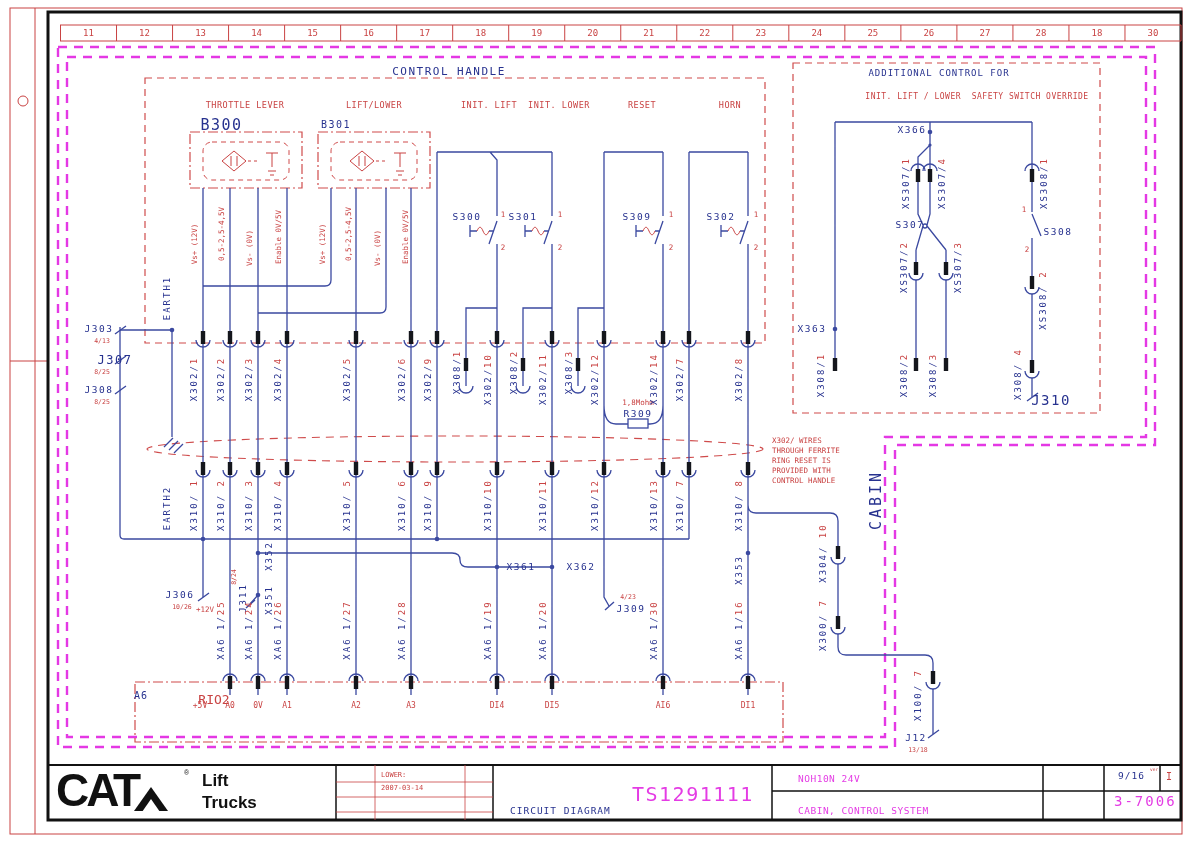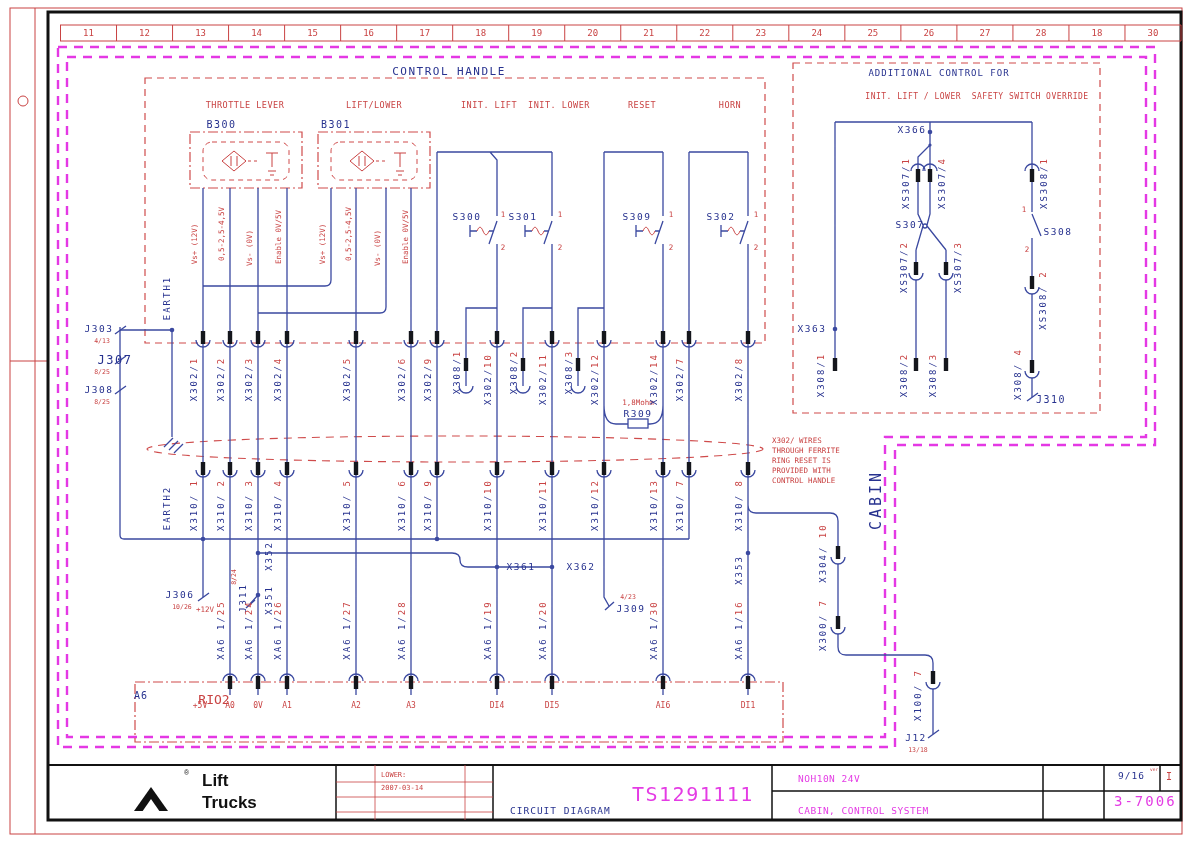--- a/index.html
+++ b/index.html
@@ -301,56 +301,57 @@
   <div class="tbtext c-b" style="left:510px;top:806px;font-size:9.5px;letter-spacing:1px;">CIRCUIT DIAGRAM</div>
   <div class="tbtext c-m" style="left:632px;top:784px;font-size:20px;letter-spacing:1.5px;">TS1291111</div>
   <div class="tbtext c-m" style="left:798px;top:774px;font-size:9.5px;letter-spacing:0.5px;">NOH10N 24V</div>
   <div class="tbtext c-m" style="left:798px;top:806px;font-size:9.5px;letter-spacing:0.5px;">CABIN, CONTROL SYSTEM</div>
   <div class="tbtext c-b" style="left:1118px;top:771px;font-size:9.5px;letter-spacing:1px;">9/16</div>
   <div class="tbtext c-r" style="left:1150px;top:768px;font-size:4.5px;">ver</div>
   <div class="tbtext c-r" style="left:1166px;top:772px;font-size:10px;">I</div>
   <div class="tbtext c-m" style="left:1114px;top:794px;font-size:14px;letter-spacing:2px;">3-7006</div>
 
   <div class="cat-logo">
+    <span class="cat-word">CAT</span>
     <span class="cat-reg">®</span>
     <span class="tri-outer"></span>
     <span class="tri-inner"></span>
     <span class="cat-lift">Lift</span>
     <span class="cat-trucks">Trucks</span>
   </div>
 <div class="lbl c-b bg" style="left: 449px; top: 71px; font-size: 11px; letter-spacing: 1.5px;">CONTROL HANDLE</div>
       <div class="lbl c-b" style="left: 939px; top: 73px; font-size: 9px; letter-spacing: 1px;">ADDITIONAL CONTROL FOR</div>
       <div class="lbl c-r" style="left: 977px; top: 97px; font-size: 8px; letter-spacing: 0.5px;">INIT. LIFT / LOWER  SAFETY SWITCH OVERRIDE</div>
       <div class="lbl c-r" style="left: 245px; top: 105px; font-size: 8.5px; letter-spacing: 0.5px;">THROTTLE LEVER</div>
       <div class="lbl c-r" style="left: 374px; top: 105px; font-size: 8.5px; letter-spacing: 0.5px;">LIFT/LOWER</div>
       <div class="lbl c-r" style="left: 489px; top: 105px; font-size: 8.5px; letter-spacing: 0.5px;">INIT. LIFT</div>
       <div class="lbl c-r" style="left: 559px; top: 105px; font-size: 8.5px; letter-spacing: 0.5px;">INIT. LOWER</div>
       <div class="lbl c-r" style="left: 642px; top: 105px; font-size: 8.5px; letter-spacing: 0.5px;">RESET</div>
       <div class="lbl c-r" style="left: 730px; top: 105px; font-size: 8.5px; letter-spacing: 0.5px;">HORN</div>
-      <div class="lbl c-b" style="left: 208px; top: 125px; font-size: 10px; letter-spacing: 1.5px; padding-left: 27px;">B300</div>
+      <div class="lbl c-b" style="left: 208px; top: 125px; font-size: 15px; letter-spacing: 1.5px; padding-left: 27px;">B300</div>
       <div class="lbl c-b" style="left: 336px; top: 125px; font-size: 10px; letter-spacing: 1.5px;">B301</div>
       <div class="lbl c-b" style="left: 467px; top: 217px; font-size: 9.5px; letter-spacing: 1.5px;">S300</div>
       <div class="lbl c-b" style="left: 523px; top: 217px; font-size: 9.5px; letter-spacing: 1.5px;">S301</div>
       <div class="lbl c-b" style="left: 637px; top: 217px; font-size: 9.5px; letter-spacing: 1.5px;">S309</div>
       <div class="lbl c-b" style="left: 721px; top: 217px; font-size: 9.5px; letter-spacing: 1.5px;">S302</div>
       <div class="lbl c-r" style="left: 503px; top: 215px; font-size: 7.5px;">1</div>
       <div class="lbl c-r" style="left: 503px; top: 248px; font-size: 7.5px;">2</div>
       <div class="lbl c-r" style="left: 560px; top: 215px; font-size: 7.5px;">1</div>
       <div class="lbl c-r" style="left: 560px; top: 248px; font-size: 7.5px;">2</div>
       <div class="lbl c-r" style="left: 671px; top: 215px; font-size: 7.5px;">1</div>
       <div class="lbl c-r" style="left: 671px; top: 248px; font-size: 7.5px;">2</div>
       <div class="lbl c-r" style="left: 756px; top: 215px; font-size: 7.5px;">1</div>
       <div class="lbl c-r" style="left: 756px; top: 248px; font-size: 7.5px;">2</div>
       <div class="lbl c-b" style="left: 910px; top: 225px; font-size: 9.5px; letter-spacing: 1.5px;">S307</div>
       <div class="lbl c-b" style="left: 1058px; top: 232px; font-size: 9.5px; letter-spacing: 1.5px;">S308</div>
       <div class="lbl c-r" style="left: 1024px; top: 210px; font-size: 7.5px;">1</div>
       <div class="lbl c-r" style="left: 1027px; top: 250px; font-size: 7.5px;">2</div>
       <div class="lbl c-b" style="left: 912px; top: 130px; font-size: 9.5px; letter-spacing: 1.5px;">X366</div>
       <div class="lbl c-b" style="left: 812px; top: 329px; font-size: 9.5px; letter-spacing: 1.5px;">X363</div>
-      <div class="lbl c-b" style="left: 1051px; top: 400px; font-size: 10px; letter-spacing: 1.5px;">J310</div>
+      <div class="lbl c-b" style="left: 1051px; top: 400px; font-size: 14px; letter-spacing: 1.5px;">J310</div>
       <div class="lbl c-b" style="left: 99px; top: 329px; font-size: 9.5px; letter-spacing: 1.5px;">J303</div>
       <div class="lbl c-r" style="left: 102px; top: 341px; font-size: 6.5px;">4/13</div>
       <div class="lbl c-b" style="left: 115px; top: 360px; font-size: 12px; letter-spacing: 1.5px;">J307</div>
       <div class="lbl c-r" style="left: 102px; top: 372px; font-size: 6.5px;">8/25</div>
       <div class="lbl c-b" style="left: 99px; top: 390px; font-size: 9.5px; letter-spacing: 1.5px;">J308</div>
       <div class="lbl c-r" style="left: 102px; top: 402px; font-size: 6.5px;">8/25</div>
       <div class="lbl c-b rot" style="left: 167px; top: 298px; font-size: 9px; letter-spacing: 2px;">EARTH1</div>
       <div class="lbl c-b rot" style="left: 167px; top: 508px; font-size: 9px; letter-spacing: 2px;">EARTH2</div>
       <div class="lbl c-b" style="left: 521px; top: 567px; font-size: 9.5px; letter-spacing: 1.5px;">X361</div>
       <div class="lbl c-b" style="left: 581px; top: 567px; font-size: 9.5px; letter-spacing: 1.5px;">X362</div>

